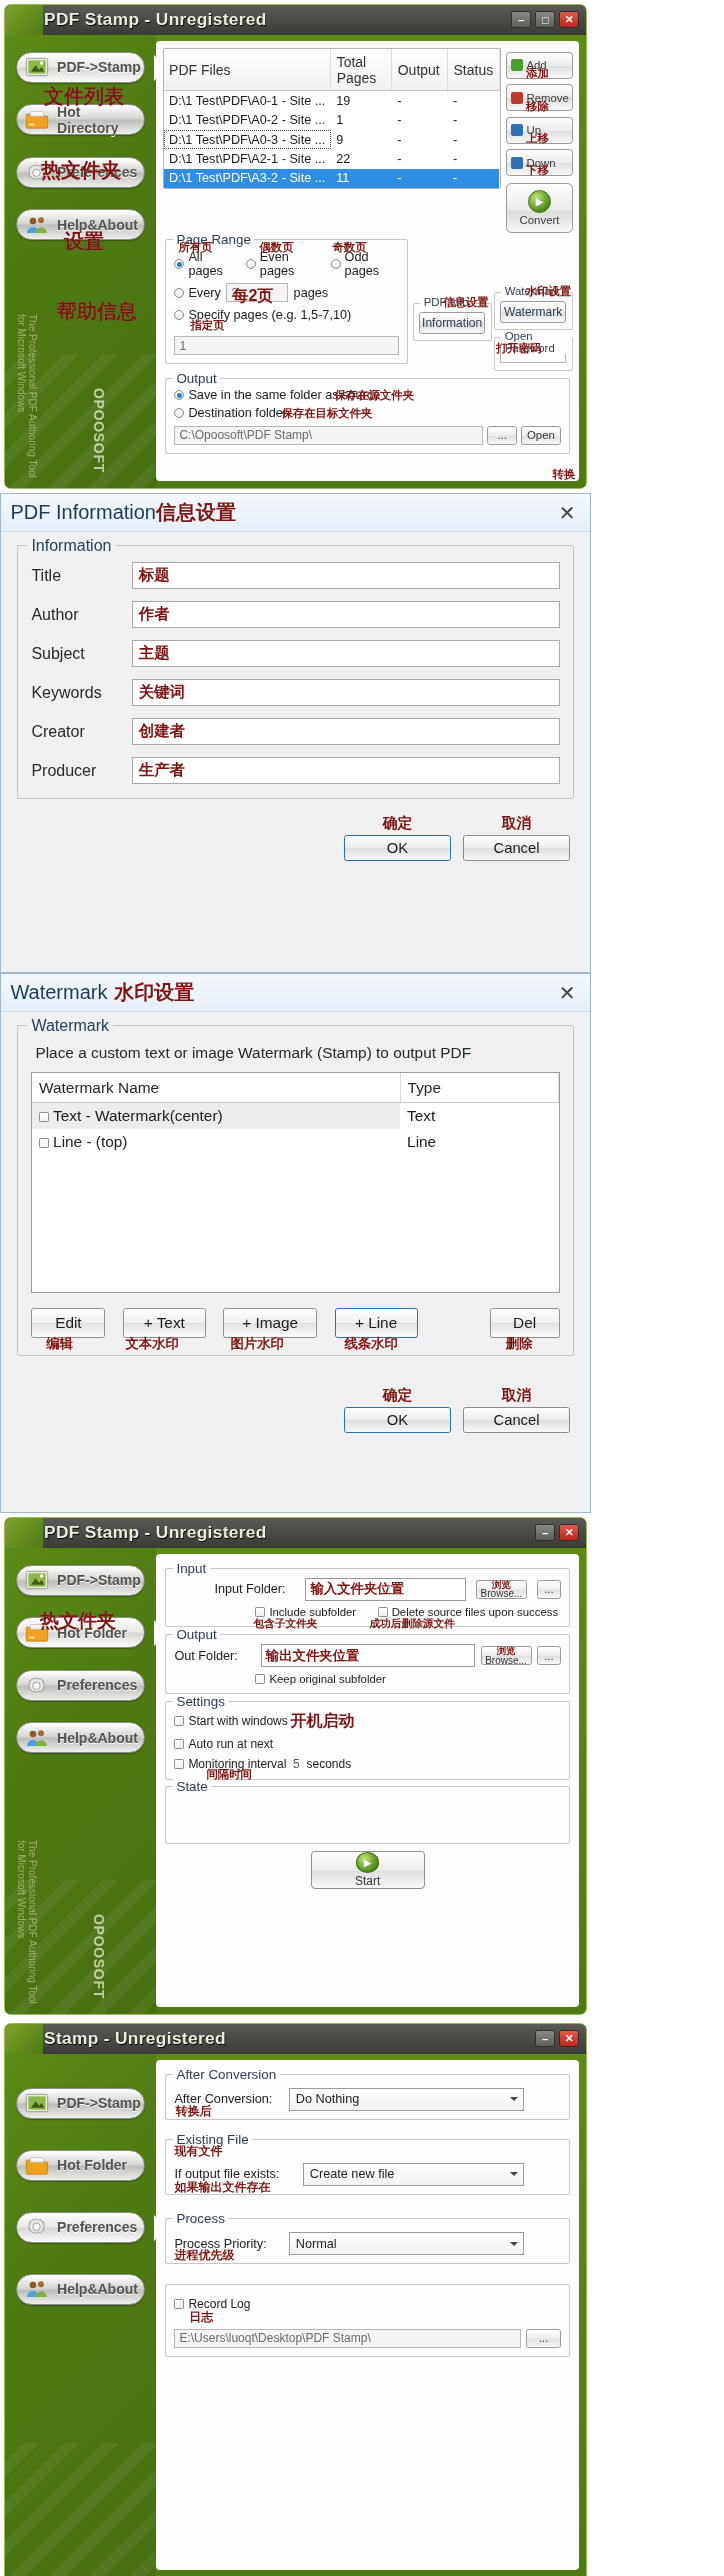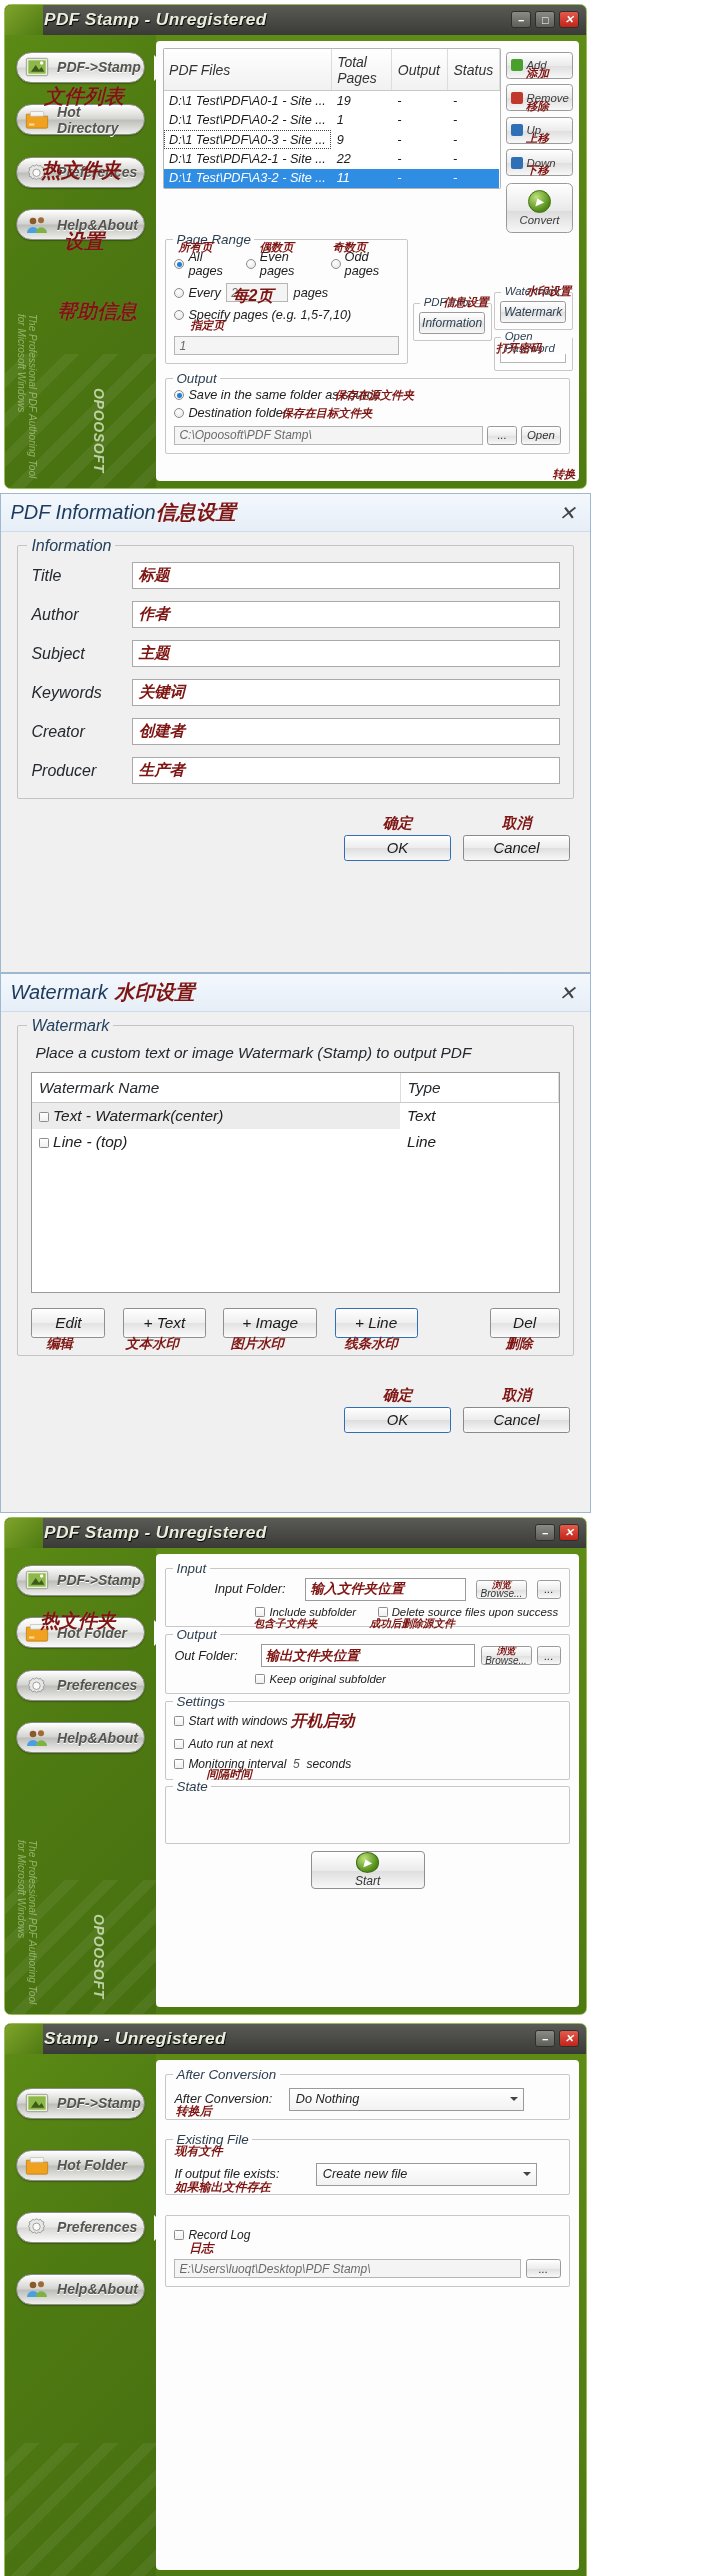--- a/index.html
+++ b/index.html
@@ -4,21 +4,21 @@
 <style>
   * { box-sizing: border-box; }
   html, body { margin:0; padding:0; }
   body {
     width:725px;
     background:#ffffff;
     font-family:"Liberation Sans", sans-serif;
     font-size:14.8px;
     color:#202020;
   }
-  .panel { position:relative; width:591px; overflow:hidden;font-style:italic; }
+  .panel { position:relative; width:591px; overflow:hidden; }
 
   
   .win {
     position:relative;
     background:linear-gradient(#5f8b16,#4e7a12);
     border:0.7px solid #9bbb59;
     border-radius:6.7px;
   }
   .titlebar {
     height:29.5px;
@@ -840,30 +840,41 @@
               <span>Do Nothing</span>
               <span class="carr"></span>
             </span>
             <span class="cn-overlay" style="left:1.3px;top:14.8px;font-size:12px;">转换后</span>
           </div>
         </div>
 
         <div class="grp" style="padding-top:19px;margin-top:19px;">
           <span class="glabel">Existing File</span>
           <span class="cn-overlay" style="left:8px;top:2.7px;font-size:12px;">现有文件</span>
-          <div class="row" style="gap:21px;position:relative;margin-top:4px;">
+          <div class="row" style="gap:8px;position:relative;margin-top:4px;">
             <span style="width:121px;font-size:12.7px;">If output file exists:</span>
             <span class="sel-box" style="width:221px;">
               <span>Create new file</span>
               <span class="carr"></span>
             </span>
             <span class="cn-overlay" style="left:0;top:16px;font-size:12px;">如果输出文件存在</span>
           </div>
         </div>
 
+        <div class="grp" style="padding-top:13.4px;margin-top:23px;">
+          <span class="glabel">Process</span>
+          <div class="row" style="gap:8px;position:relative;">
+            <span style="width:107px;font-size:12.7px;">Process Priority:</span>
+            <span class="sel-box" style="width:235px;">
+              <span>Normal</span>
+              <span class="carr"></span>
+            </span>
+            <span class="cn-overlay" style="left:0;top:14.8px;font-size:12px;">进程优先级</span>
+          </div>
+        </div>
 
         <div class="grp" style="padding-top:12px;margin-top:20px;">
           <div class="row" style="font-size:12px;position:relative;">
             <label class="row">
                 <i class="cbx"></i>
                 <span>Record Log</span>
               </label>
             <span class="cn-overlay" style="left:14.8px;top:12px;font-size:12px;">日志</span>
           </div>
           <div class="row" style="margin-top:17.4px;gap:5.4px;">

